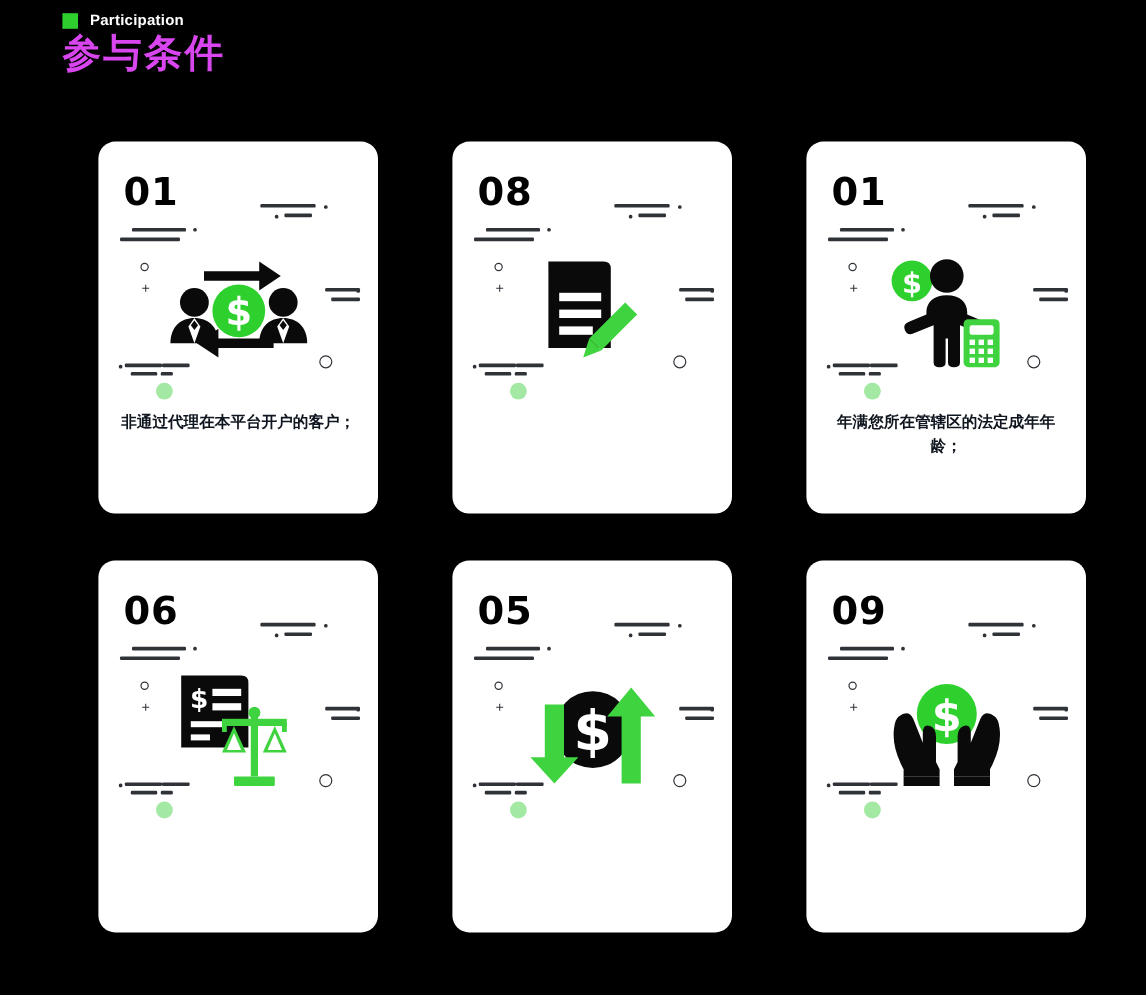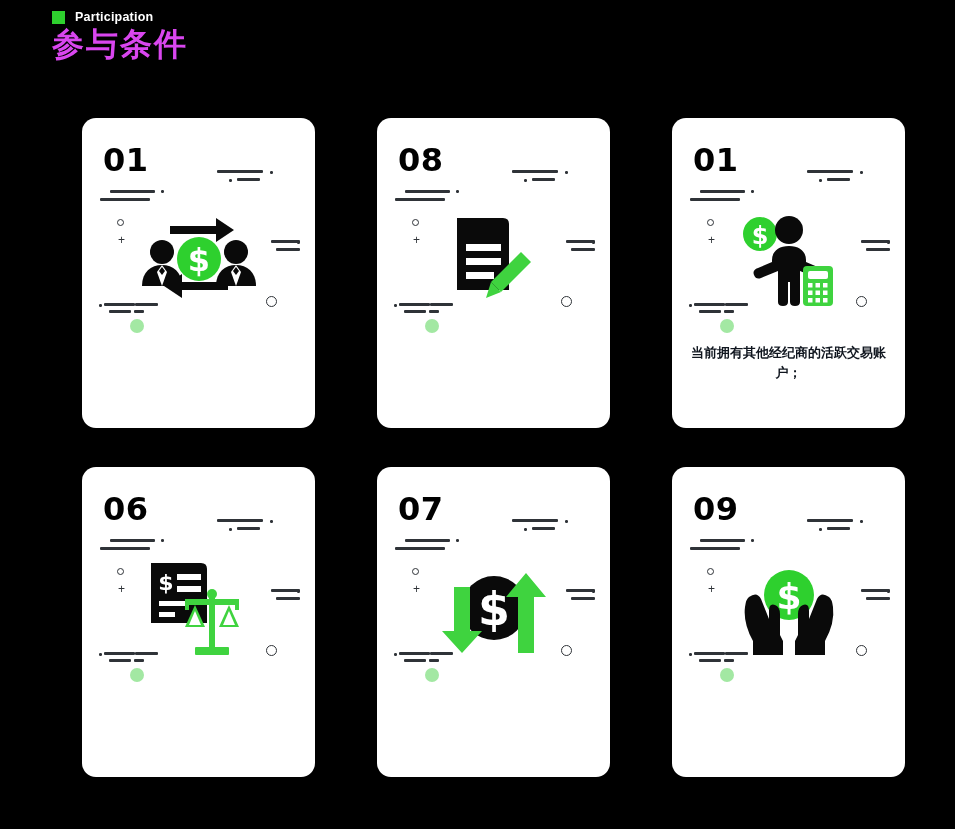--- a/index.html
+++ b/index.html
@@ -155,20 +155,21 @@
           <circle cx="96" cy="40" r="12" fill="#0a0a0a"></circle>
           <path d="M76 74 C76 60 85 53 96 53 C107 53 116 60 116 74 Z" fill="#0a0a0a"></path>
           <path d="M96 53 L91 60 L96 74 L101 60 Z" fill="#ffffff"></path>
           <path d="M96 55 L93 59 L96 63 L99 59 Z" fill="#0a0a0a"></path>
 
           <circle cx="59" cy="47" r="22" fill="#2ed02e"></circle>
           <text x="59" y="59" text-anchor="middle" font-family="DejaVu Sans, sans-serif" font-size="32" font-weight="700" fill="#ffffff">$</text>
         </svg>
       </div>
 
+      <div class="card-text">非通过代理在本平台开户的客户；</div>
     </div>
 
     <div class="card">
       <div class="card-number">08</div>
 
       <div class="dash d-tr1"></div>
       <div class="dash d-tr2"></div>
       <div class="dot d-trdot1"></div>
       <div class="dot d-trdot2"></div>
       <div class="dash d-ul1"></div>
@@ -244,21 +245,21 @@
             <rect x="66" y="78.5" width="4.5" height="4.5"></rect>
               <rect x="73.5" y="78.5" width="4.5" height="4.5"></rect>
               <rect x="81" y="78.5" width="4.5" height="4.5"></rect>
             <rect x="66" y="86" width="4.5" height="4.5"></rect>
               <rect x="73.5" y="86" width="4.5" height="4.5"></rect>
               <rect x="81" y="86" width="4.5" height="4.5"></rect>
           </g>
         </svg>
       </div>
 
-      <div class="card-text">当前拥有其他经纪商的活跃交易账户；</div>
+      <div class="card-text">年满您所在管辖区的法定成年年龄；</div>
     </div>
 
     <div class="card">
       <div class="card-number">06</div>
 
       <div class="dash d-tr1"></div>
       <div class="dash d-tr2"></div>
       <div class="dot d-trdot1"></div>
       <div class="dot d-trdot2"></div>
       <div class="dash d-ul1"></div>
@@ -298,21 +299,21 @@
             <rect x="86" y="41" width="4" height="8"></rect>
           </g>
           <path d="M40 64 L46 50 L52 64 Z" fill="#ffffff"></path>
           <path d="M74 64 L80 50 L86 64 Z" fill="#ffffff"></path>
         </svg>
       </div>
 
     </div>
 
     <div class="card">
-      <div class="card-number">07</div>
+      <div class="card-number">05</div>
 
       <div class="dash d-tr1"></div>
       <div class="dash d-tr2"></div>
       <div class="dot d-trdot1"></div>
       <div class="dot d-trdot2"></div>
       <div class="dash d-ul1"></div>
       <div class="dash d-ul2"></div>
       <div class="dot d-uldot"></div>
       <div class="ring d-o"></div>
       <div class="plus d-plus">+</div>

